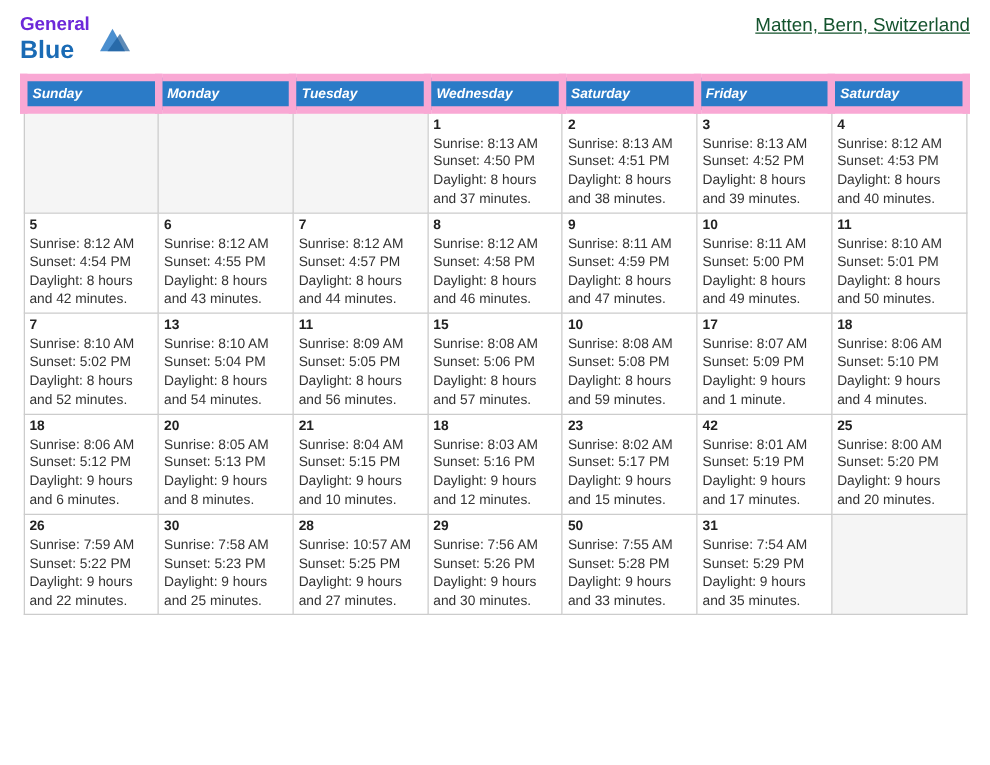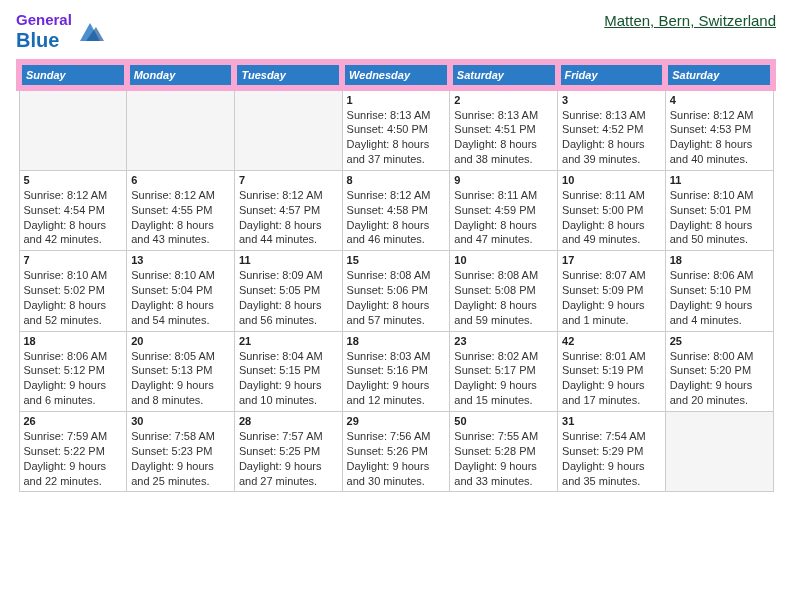--- a/index.html
+++ b/index.html
@@ -330,21 +330,21 @@
           </td>
           <td>
             <span class="day-number">30</span>
             <div class="day-info">Sunrise: 7:58 AM
 Sunset: 5:23 PM
 Daylight: 9 hours
 and 25 minutes.</div>
           </td>
           <td>
             <span class="day-number">28</span>
-            <div class="day-info">Sunrise: 7:57 AM
+            <div class="day-info">Sunrise: 10:57 AM
 Sunset: 5:25 PM
 Daylight: 9 hours
 and 27 minutes.</div>
           </td>
           <td>
             <span class="day-number">29</span>
             <div class="day-info">Sunrise: 7:56 AM
 Sunset: 5:26 PM
 Daylight: 9 hours
 and 30 minutes.</div>

